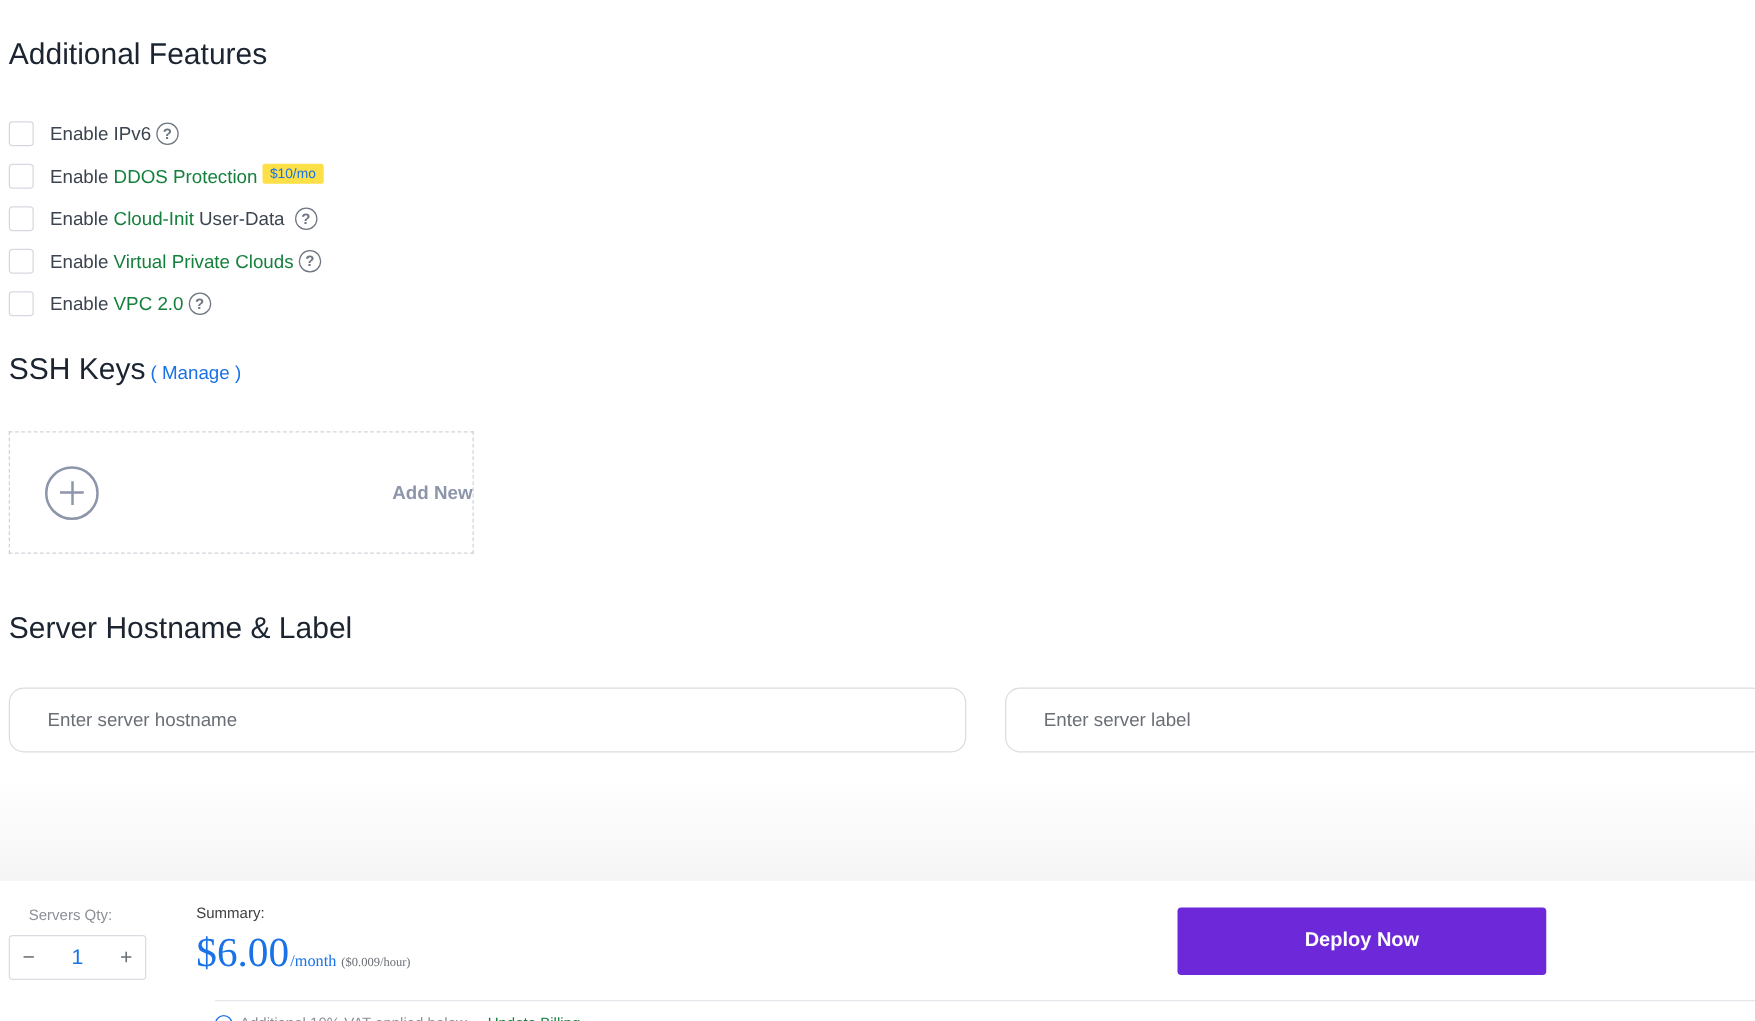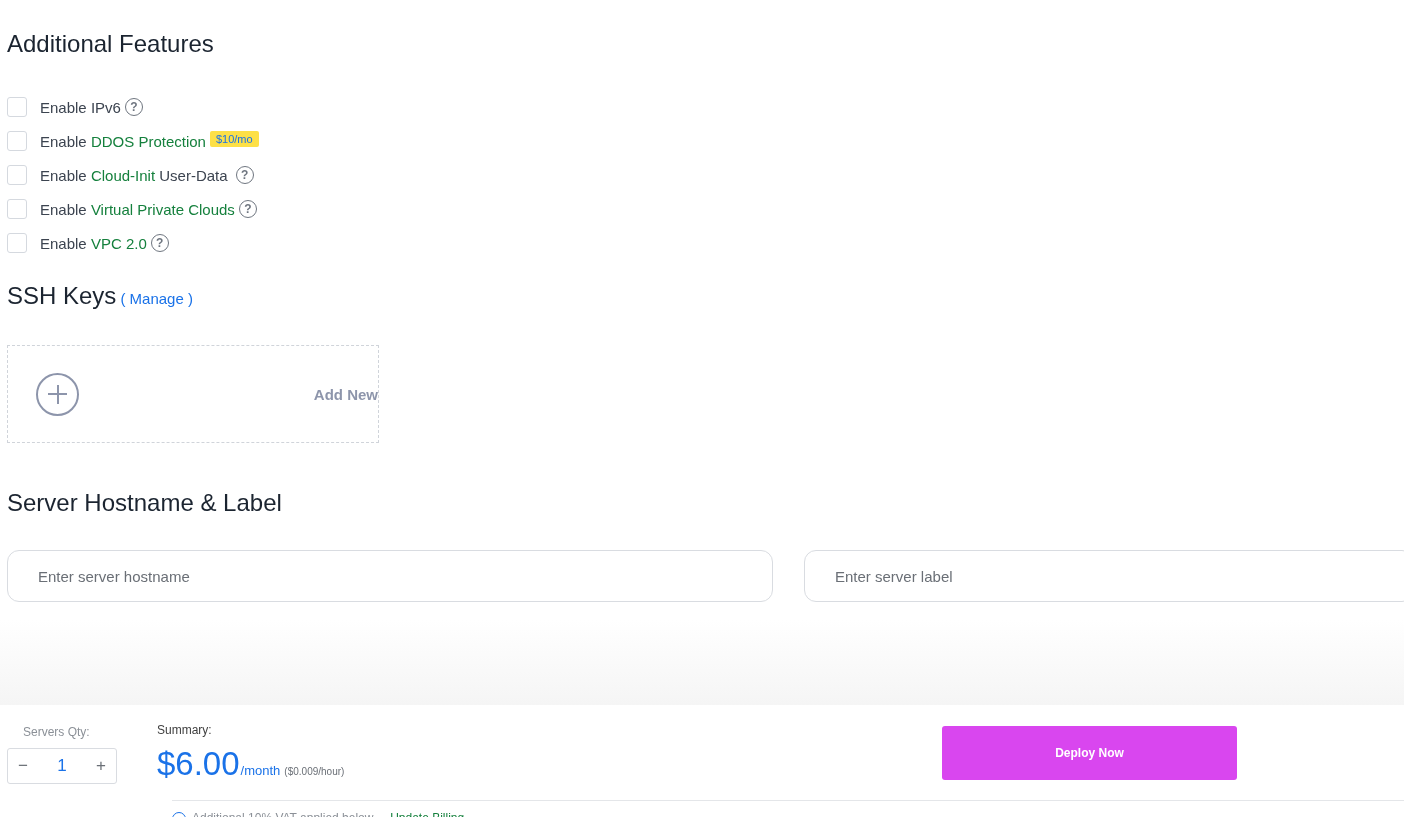--- a/index.html
+++ b/index.html
@@ -21,25 +21,25 @@
   .add-new { font-size: 15px; font-weight: bold; color: #8d95ab; margin-left: 30px; }
   .input { position: absolute; top: 550px; height: 52px; border: 1px solid #d9dce1; border-radius: 12px; padding: 0 30px; font-size: 15px; color: #333; font-family: "Liberation Sans", sans-serif; outline: none; }
   .input::placeholder { color: #6a6f76; }
   .fade { position: absolute; left: 0; top: 620px; width: 1404px; height: 85px; background: linear-gradient(#ffffff, #f5f5f5); }
   .footer { position: absolute; left: 0; top: 705px; width: 1404px; height: 112px; background: #fff; }
   .qty-label { position: absolute; left: 7px; top: 20px; font-size: 12px; color: #8b9097; margin-left: 16px; }
   .qty { position: absolute; left: 7px; top: 43px; width: 110px; height: 36px; border: 1px solid #d9dce1; border-radius: 3px; display: flex; align-items: center; justify-content: space-between; padding: 0 10px; }
   .qty span { font-size: 17px; color: #6a6f76; cursor: pointer; }
   .qty .val { color: #1a72e8; font-size: 17px; }
   .sum-label { position: absolute; left: 157px; top: 18px; font-size: 12px; color: #404040; }
-  .price { position: absolute; left: 157px; top: 40px; color: #1a72e8; display: flex; align-items: baseline; }
+  .price { position: absolute; left: 157px; top: 40px; color: #1a72e8; display: flex; align-items: baseline; font-family: Liberation Serif, serif; }
   .price .amt { font-size: 33px; font-weight: 500; }
   .price .per { font-size: 13px; margin-left: 1px; }
   .price .hour { font-size: 10px; color: #6a6f76; margin-left: 4px; }
-  .deploy { position: absolute; left: 942px; top: 21px; width: 295px; height: 54px; background: #d946ef; border: none; border-radius: 3px; color: #fff; font-size: 12px; font-weight: bold; font-family: "Liberation Sans", sans-serif; cursor: pointer; }
+  .deploy { position: absolute; left: 942px; top: 21px; width: 295px; height: 54px; background: #6d28d9; border: none; border-radius: 3px; color: #fff; font-size: 16px; font-weight: bold; font-family: "Liberation Sans", sans-serif; cursor: pointer; }
   .divider { position: absolute; left: 172px; top: 95px; width: 1232px; height: 1px; background: #e4e6e9; }
   .vat { position: absolute; left: 172px; top: 106px; font-size: 12px; color: #8b9097; white-space: nowrap; }
   .vat .info { display: inline-block; width: 14px; height: 14px; border: 1.5px solid #1a72e8; border-radius: 50%; vertical-align: middle; margin-right: 6px; }
 </style>
 </head>
 <body>
 
 <div class="section-title" style="top:30px">Additional Features</div>
 
 <div class="features">

